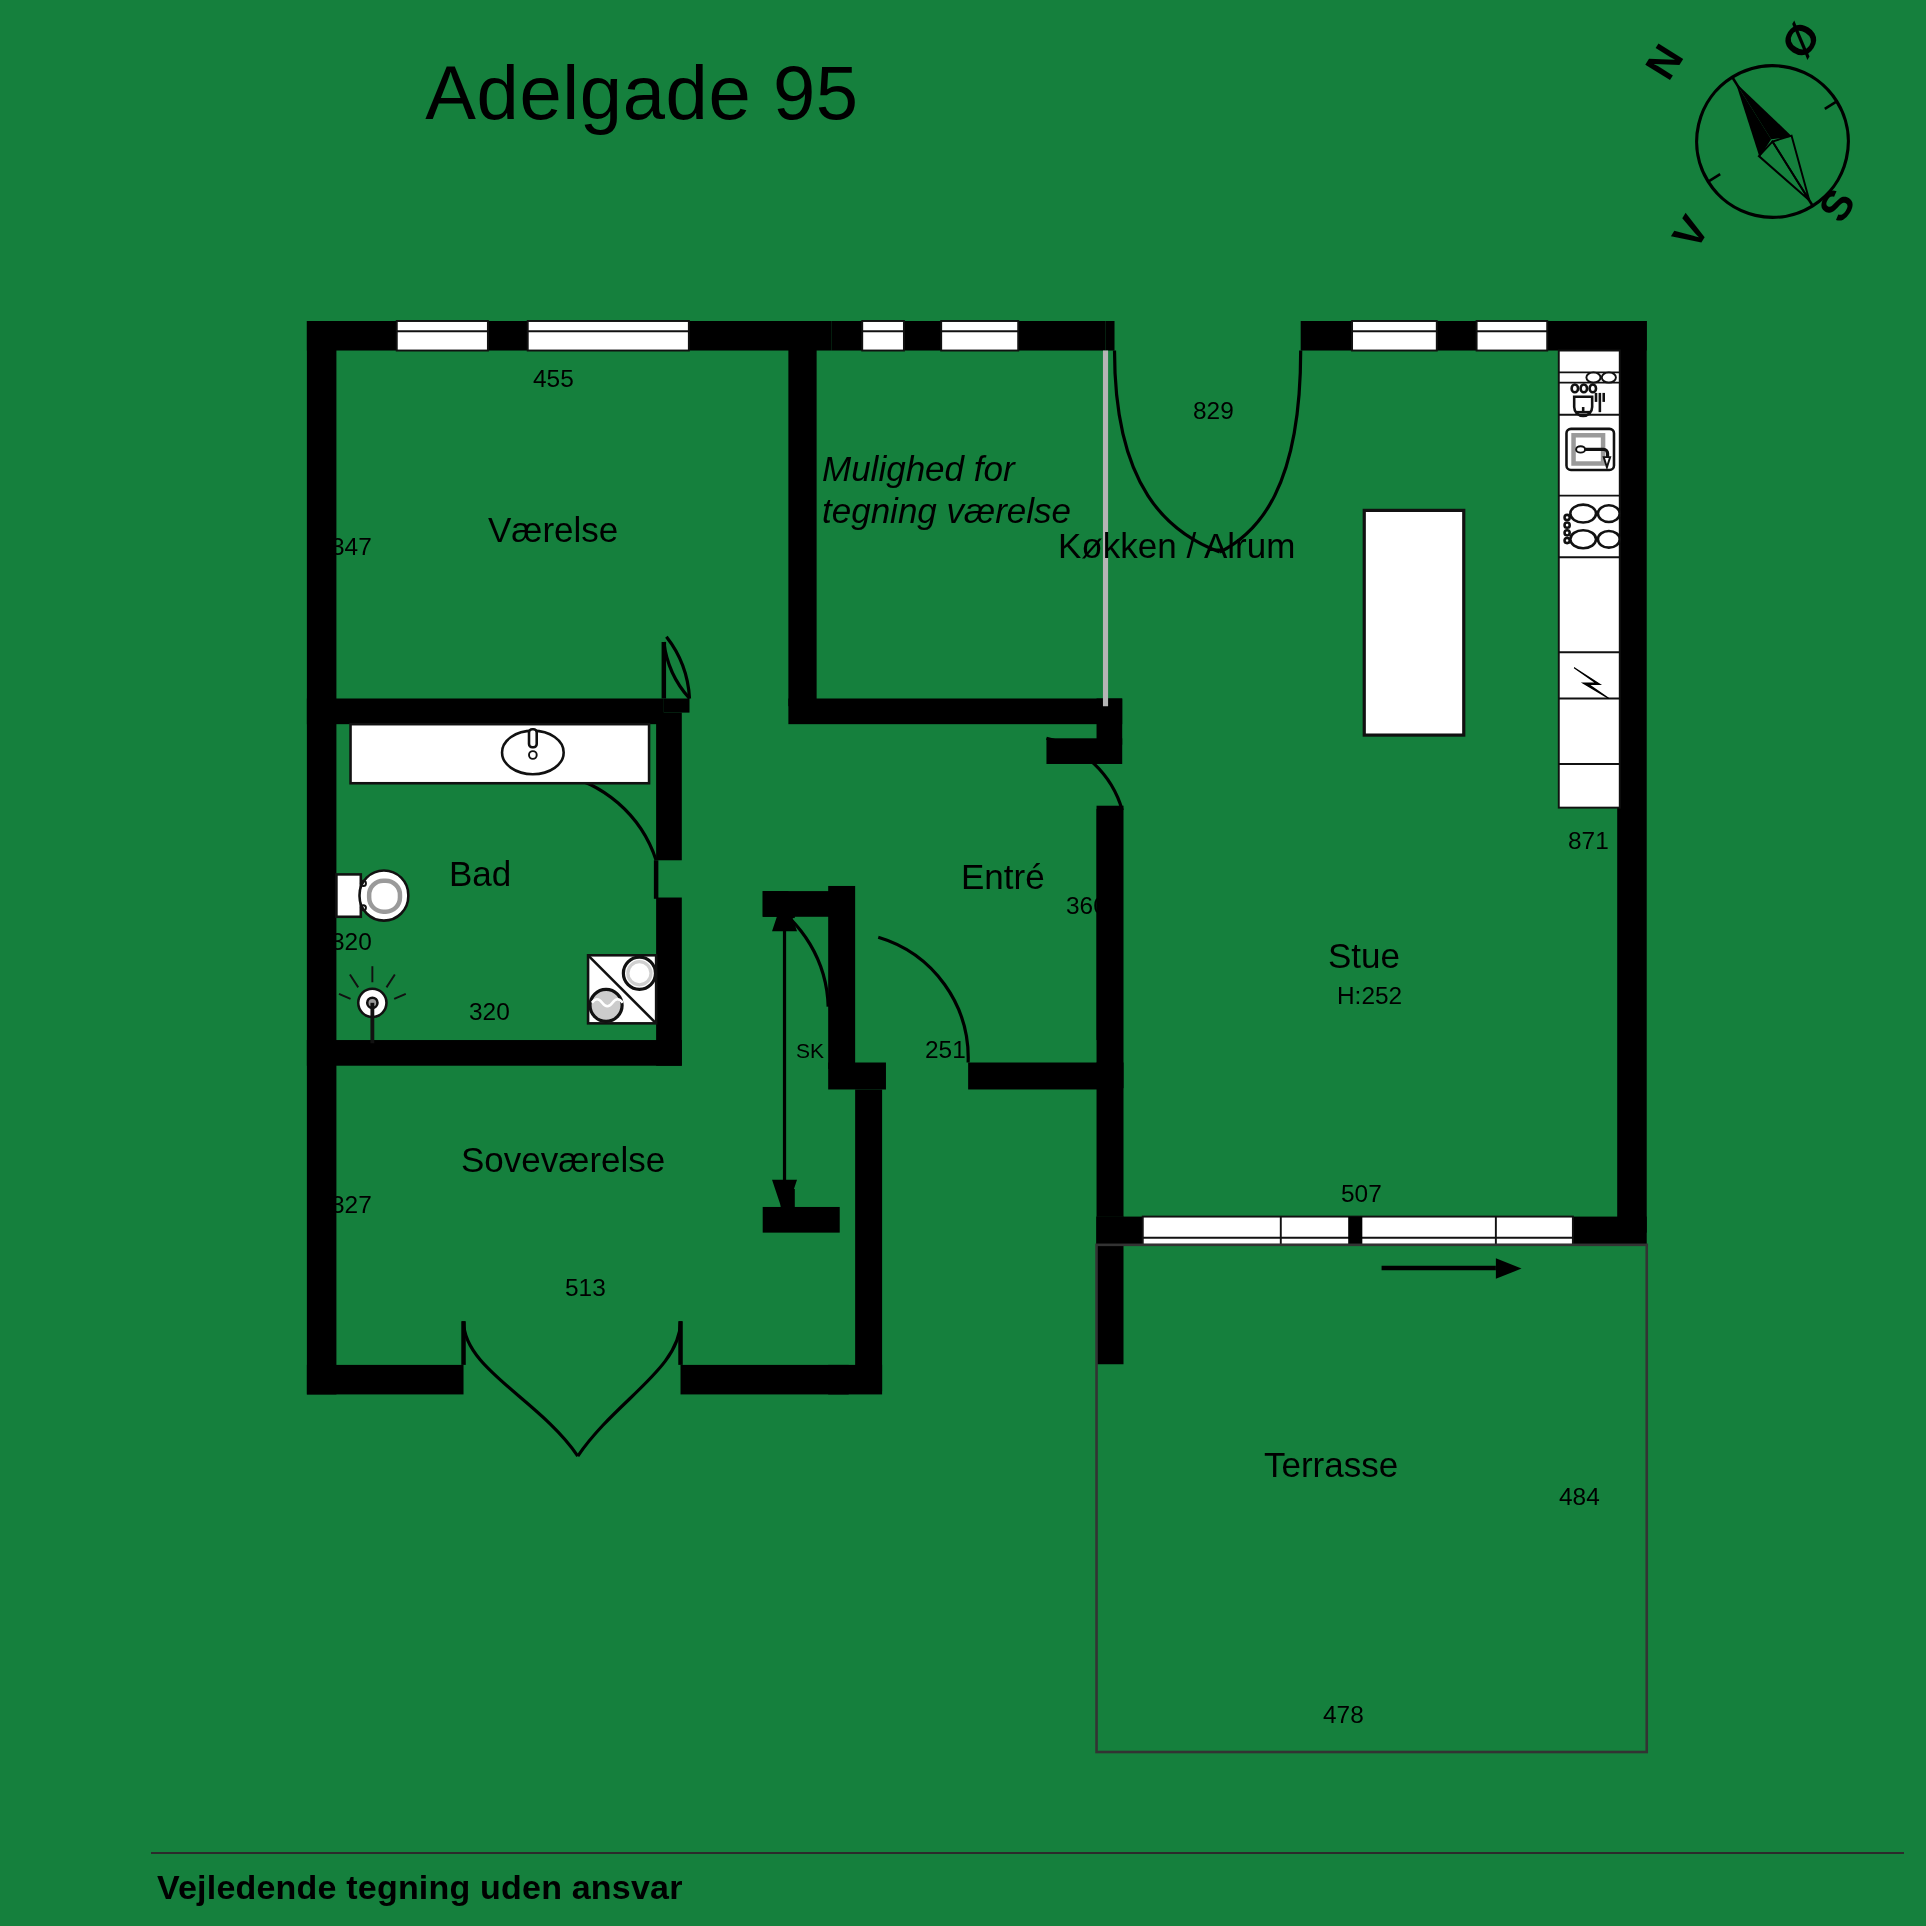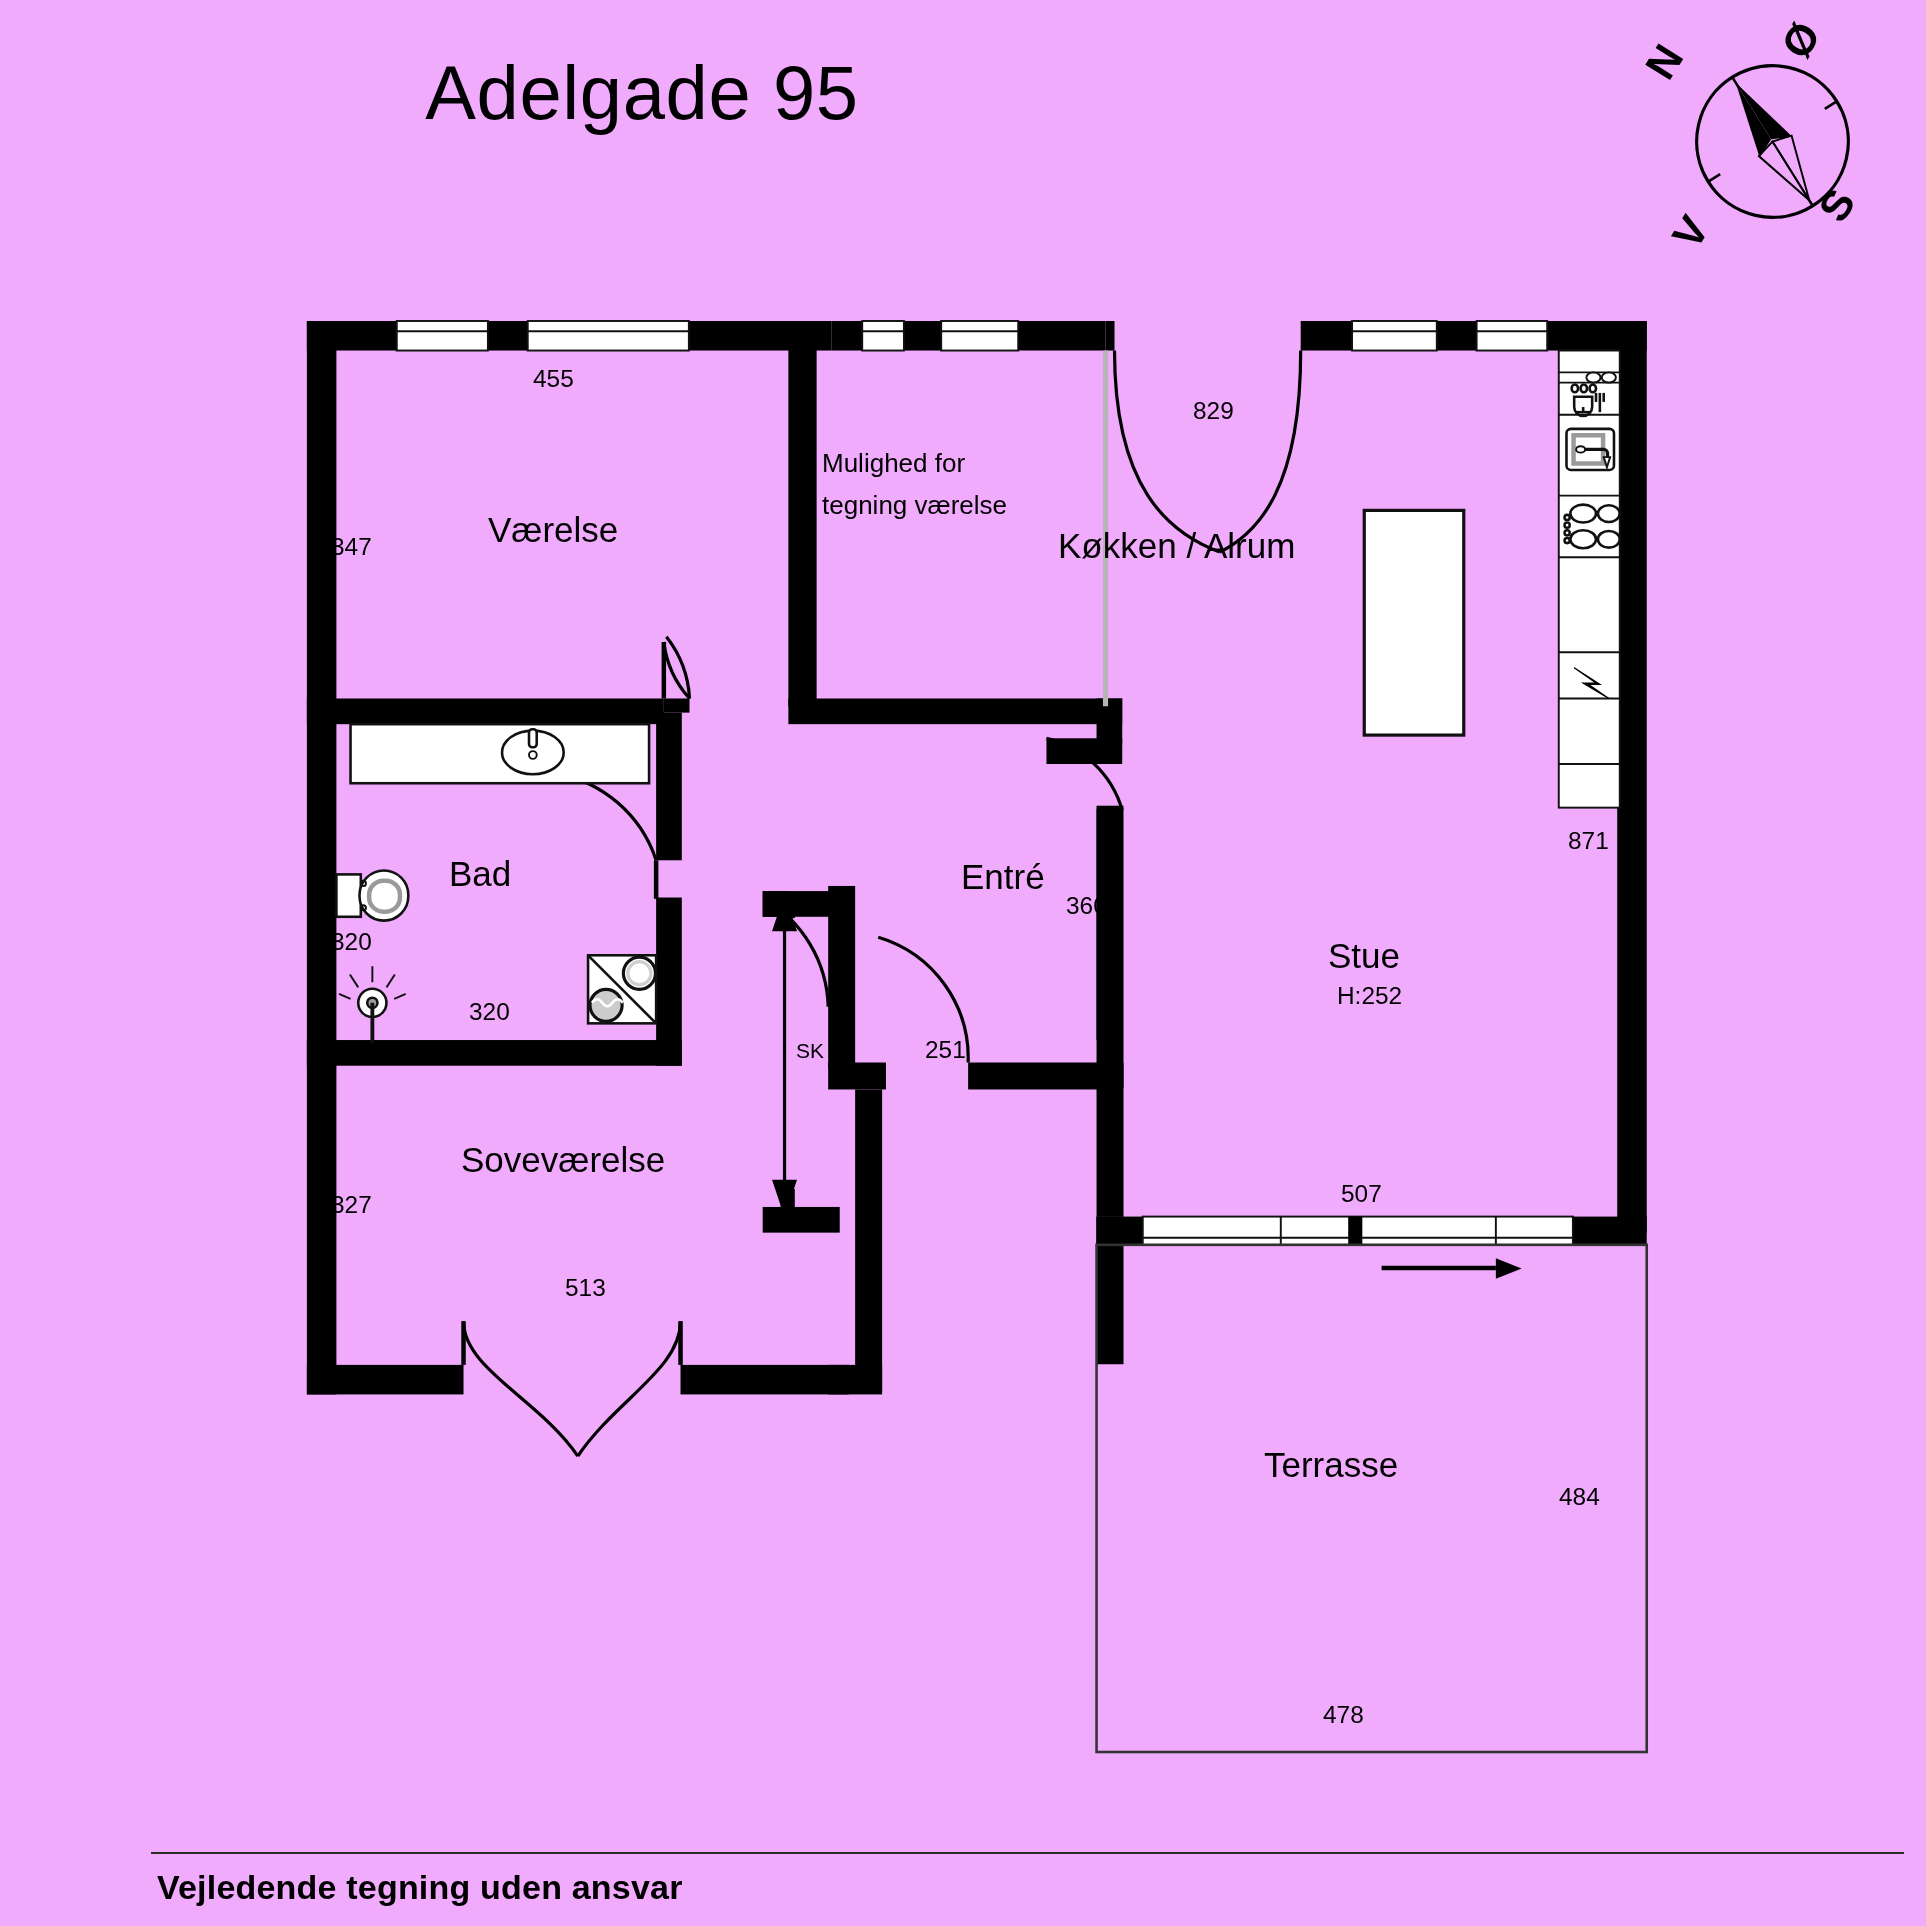--- a/index.html
+++ b/index.html
@@ -1,37 +1,37 @@
 <!DOCTYPE html>
 <html style="font-size:10.3px"><head>
 <meta charset="utf-8">
 <style>
   html,body{margin:0;padding:0;background:#ffffff;}
   body{width:1926px;height:1926px;position:relative;
        font-family:"Liberation Sans","DejaVu Sans",sans-serif;color:#000;}
-  #stage{position:absolute;inset:0;width:1926px;height:1926px;overflow:hidden;background:#f0abfc;}
+  #stage{position:absolute;inset:0;width:1926px;height:1926px;overflow:hidden;background:#15803d;}
 
   
   #title{
     position:absolute;left:0;top:55px;width:1284px;text-align:center;
     font-size:76px;font-weight:400;letter-spacing:0.6px;line-height:1;
   }
 
   
   #compass{position:absolute;left:1644px;top:13px;width:257px;height:257px;}
 
   
   #plan{position:absolute;left:0;top:0;width:1926px;height:1926px;}
 
   
   .lbl{position:absolute;white-space:nowrap;line-height:1.12;}
   .room{font-size:35px;}
   .dim{font-size:24.4px;}
   .dimsm{font-size:21px;}
-  .ital{font-size:26px;}
+  .ital{font-style:italic;font-size:35px;}
   .sub{font-size:24.4px;}
 
   
   #footrule{position:absolute;left:151px;top:1852px;width:1753px;height:1.9px;background:#2b2b2b;}
   #footer{position:absolute;left:157px;top:1868px;font-size:34px;font-weight:700;letter-spacing:0.2px;}
 </style>
 </head>
 <body>
 
 <div id="stage">

